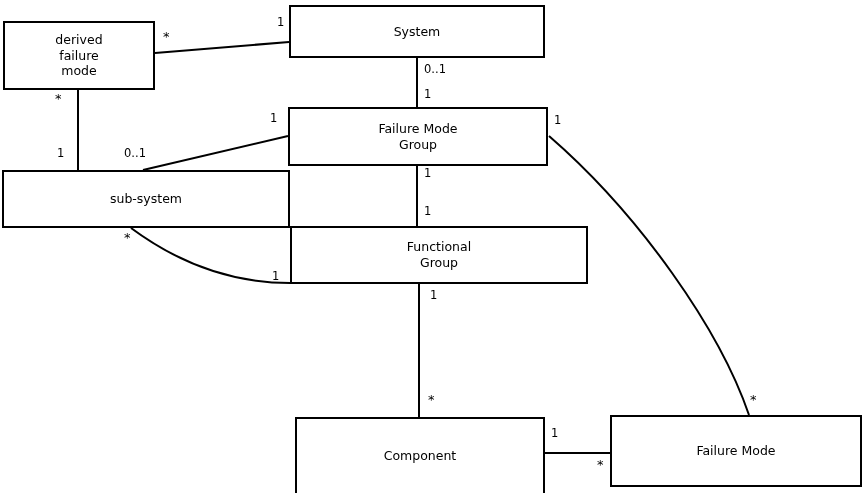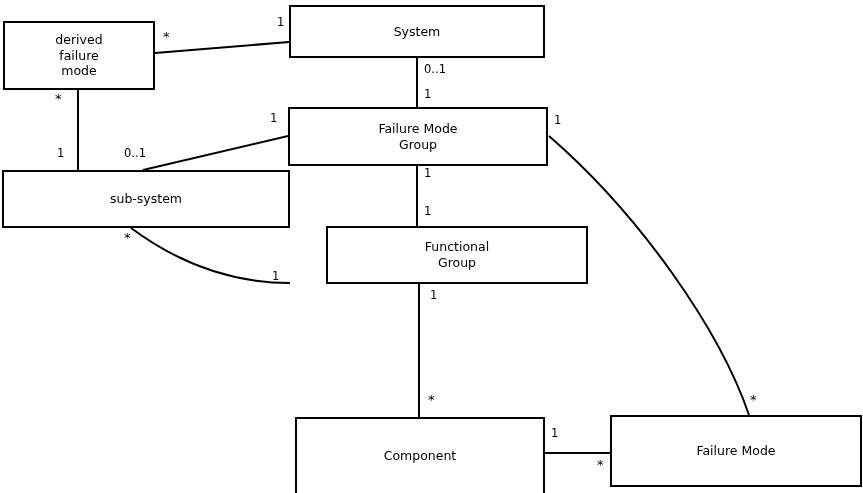--- a/index.html
+++ b/index.html
@@ -84,21 +84,21 @@
       <div class="node" style="left: 289px; top: 5px; width: 256px; height: 53px; text-align: right;">
         <span class="node-label">System</span>
       </div>
       <div class="node" style="left: 288px; top: 107px; width: 260px; height: 59px;">
         <span class="node-label">Failure Mode
 Group</span>
       </div>
       <div class="node" style="left: 2px; top: 170px; width: 288px; height: 58px;">
         <span class="node-label">sub-system</span>
       </div>
-      <div class="node" style="left: 290px; top: 226px; width: 262px; height: 58px; margin-left: 36px;">
+      <div class="node" style="left: 290px; top: 226px; width: 298px; height: 58px;">
         <span class="node-label">Functional
 Group</span>
       </div>
       <div class="node" style="left: 295px; top: 417px; width: 250px; height: 78px;">
         <span class="node-label">Component</span>
       </div>
       <div class="node" style="left: 610px; top: 415px; width: 252px; height: 72px;">
         <span class="node-label">Failure Mode</span>
       </div>
     </div>

